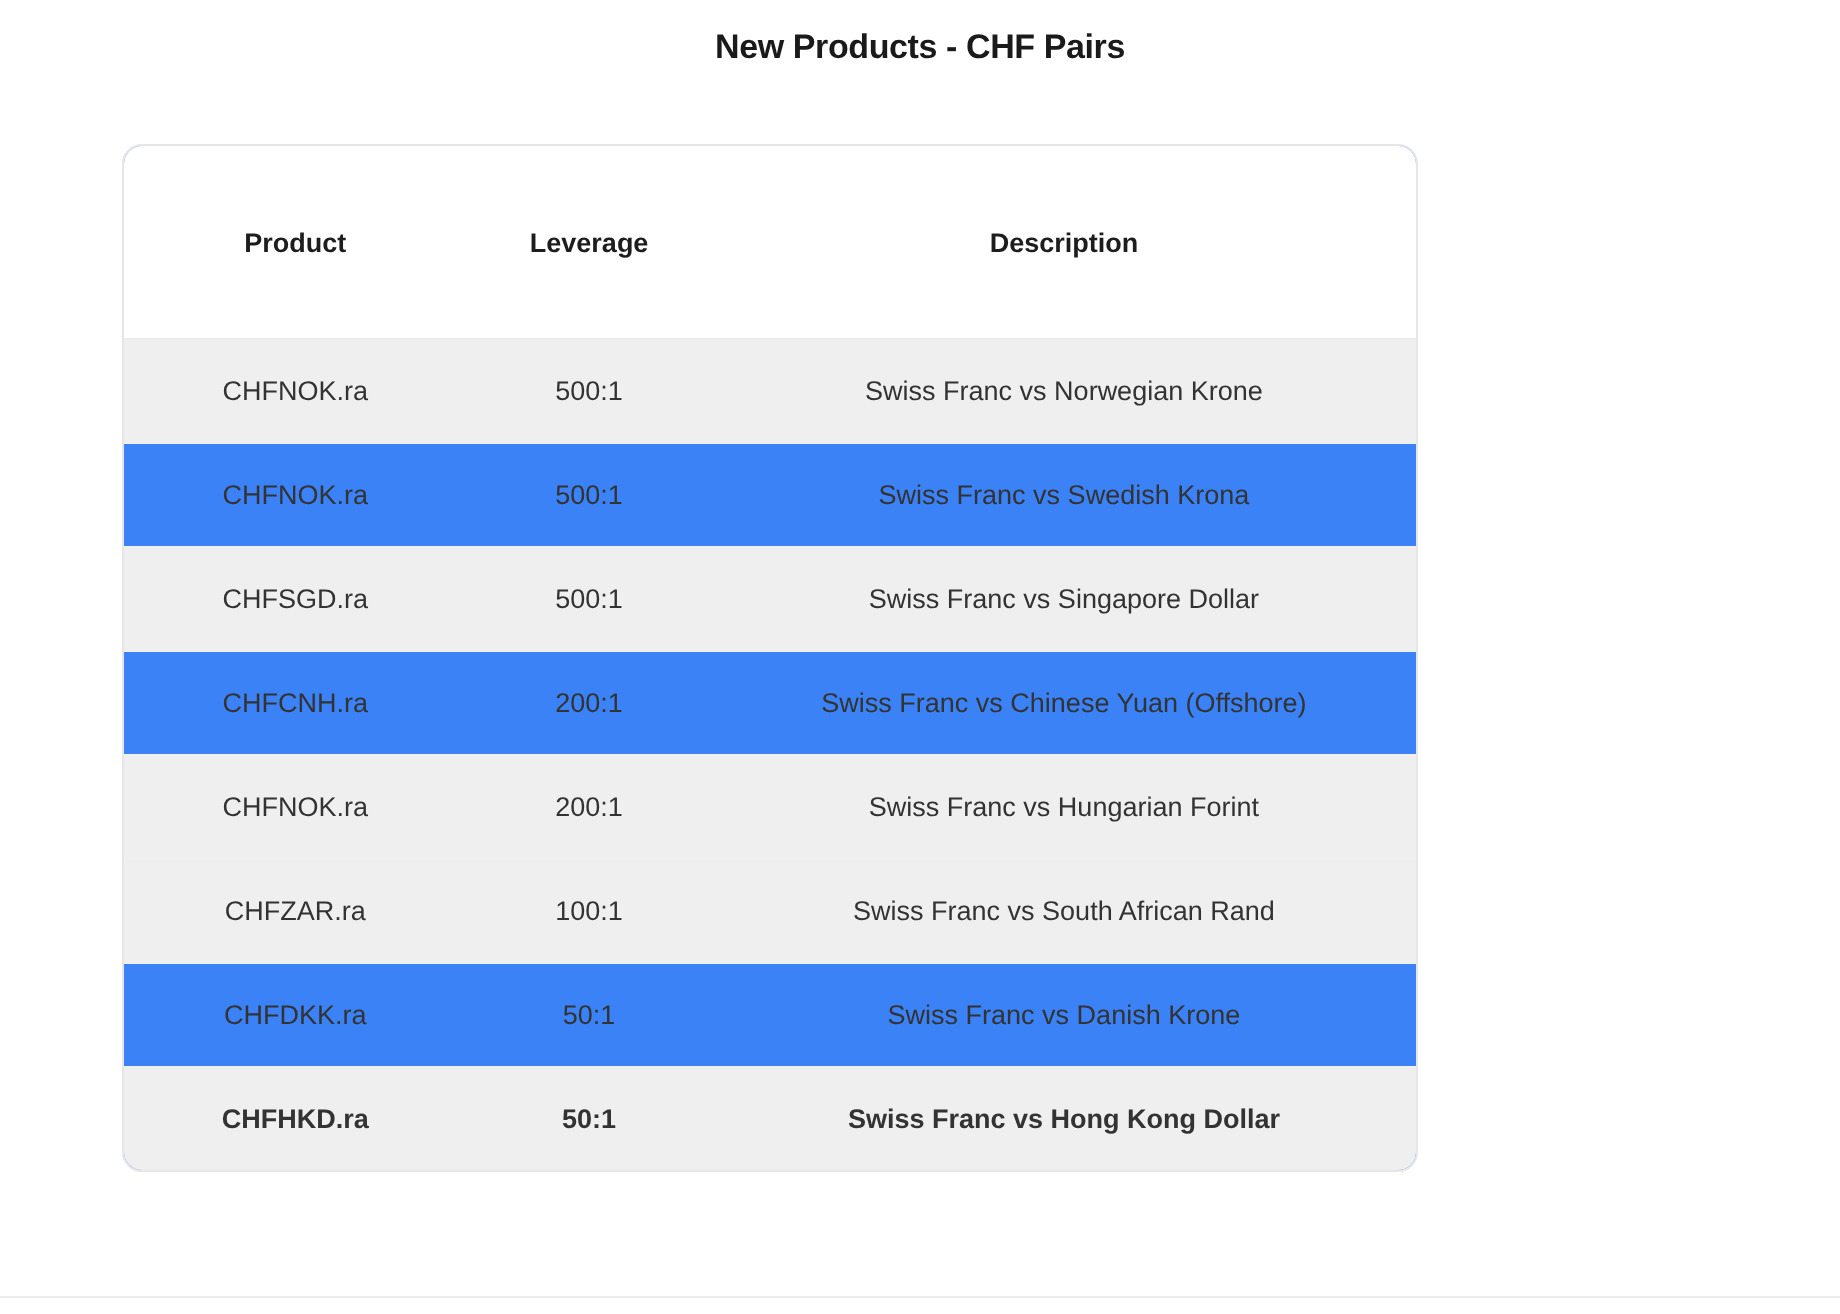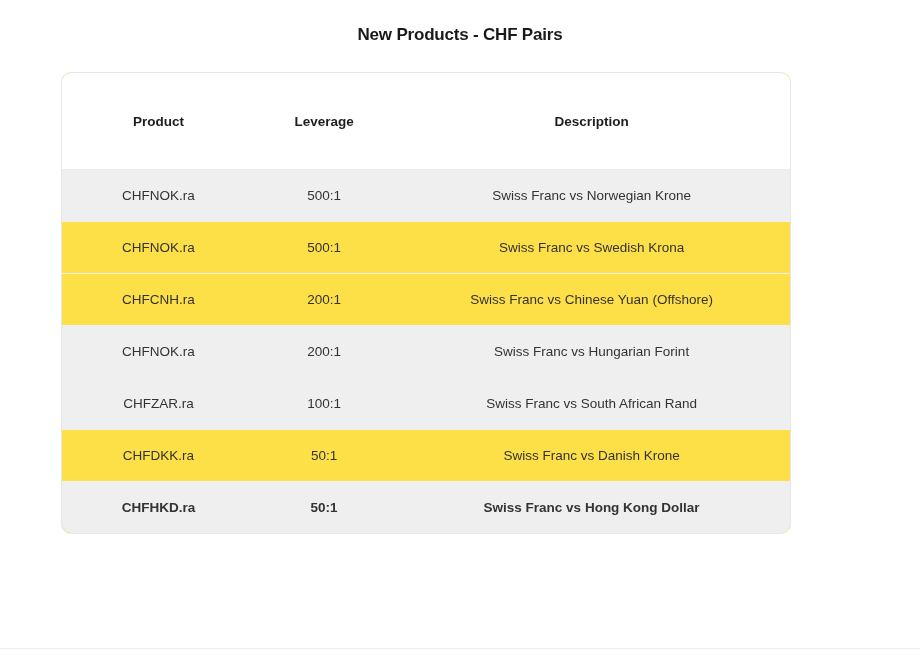--- a/index.html
+++ b/index.html
@@ -20,31 +20,31 @@
     height: 657px;
     box-sizing: border-box;
   }
   .page-title {
     text-align: center;
     font-size: 17px;
     font-weight: bold;
     color: #1a1a1a;
     letter-spacing: -0.2px;
     margin: 0;
-    padding-top: 25px;
+    padding-top: 14px;
   }
   .table-card {
     position: absolute;
     left: 61px;
     top: 72px;
-    width: 730px;
+    width: 648px;
     box-sizing: border-box;
     border: 1px solid #e6e6e6;
     border-radius: 10px;
-    background: #fde047;
+    background: #3b82f6;
     overflow: hidden;
   }
   table.products {
     width: 100%;
     border-collapse: collapse;
     table-layout: fixed;
   }
   table.products col.c-product { width: 26.5%; }
   table.products col.c-leverage { width: 19%; }
   table.products col.c-description { width: 54.5%; }
@@ -111,20 +111,25 @@
         <tr class="alt">
           <td>CHFNOK.ra</td>
           <td>500:1</td>
           <td>Swiss Franc vs Norwegian Krone</td>
         </tr>
         <tr>
           <td>CHFNOK.ra</td>
           <td>500:1</td>
           <td>Swiss Franc vs Swedish Krona</td>
         </tr>
+        <tr class="alt">
+          <td>CHFSGD.ra</td>
+          <td>500:1</td>
+          <td>Swiss Franc vs Singapore Dollar</td>
+        </tr>
         <tr>
           <td>CHFCNH.ra</td>
           <td>200:1</td>
           <td>Swiss Franc vs Chinese Yuan (Offshore)</td>
         </tr>
         <tr class="alt">
           <td>CHFNOK.ra</td>
           <td>200:1</td>
           <td>Swiss Franc vs Hungarian Forint</td>
         </tr>

